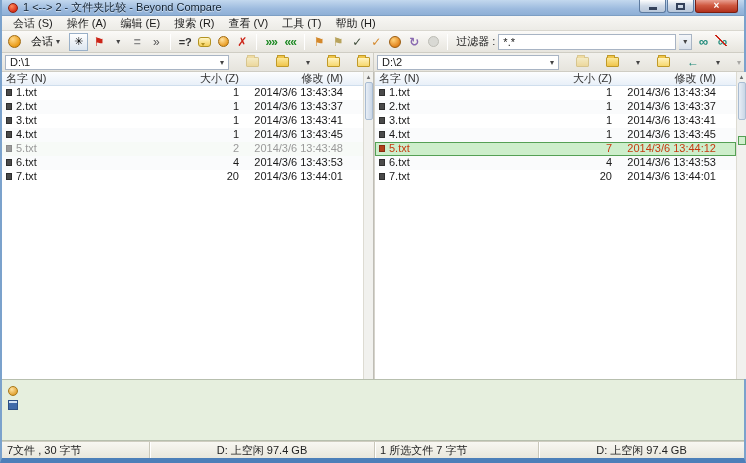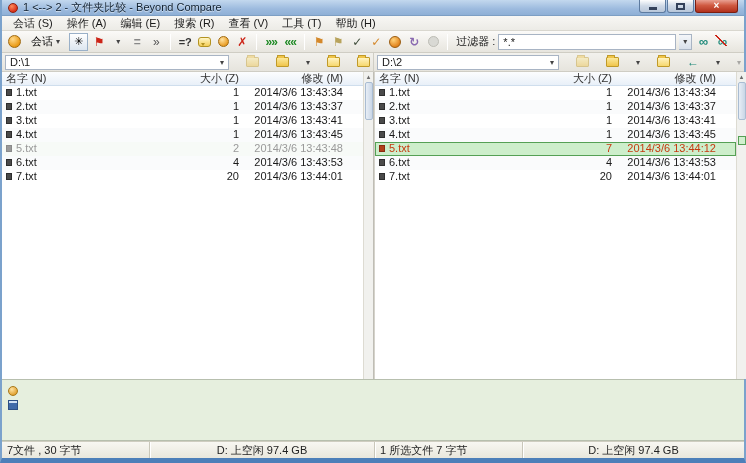--- a/index.html
+++ b/index.html
@@ -124,21 +124,21 @@
   .log-lines { flex:1; }
   .log-line { height:14px; line-height:14px; white-space:nowrap; color:#222; }
 
   
   .statusbar { height:17px; flex:0 0 17px; background:linear-gradient(#f8f7f2,#e9e7dc);
     border-top:1px solid #cfcdc0; display:flex; align-items:center; font-size:11px; color:#222; }
   .sb-cell { height:100%; display:flex; align-items:center; border-right:1px solid #c9c7ba;
     box-shadow:1px 0 0 #ffffff; padding:0 5px; white-space:nowrap; }
   .sb-files-l { width:148px; }
   .sb-disk-l  { width:225px; justify-content:center; }
-  .sb-files-r { width:148px; }
+  .sb-files-r { width:164px; }
   .sb-disk-r  { flex:1; justify-content:center; border-right:none; box-shadow:none; }
 </style>
 </head>
 <body>
 
 <div class="window">
 
   <div class="titlebar">
     <span class="app-ico"></span>
     <span class="title">1 &lt;--&gt; 2 - 文件夹比较 - Beyond Compare</span>

